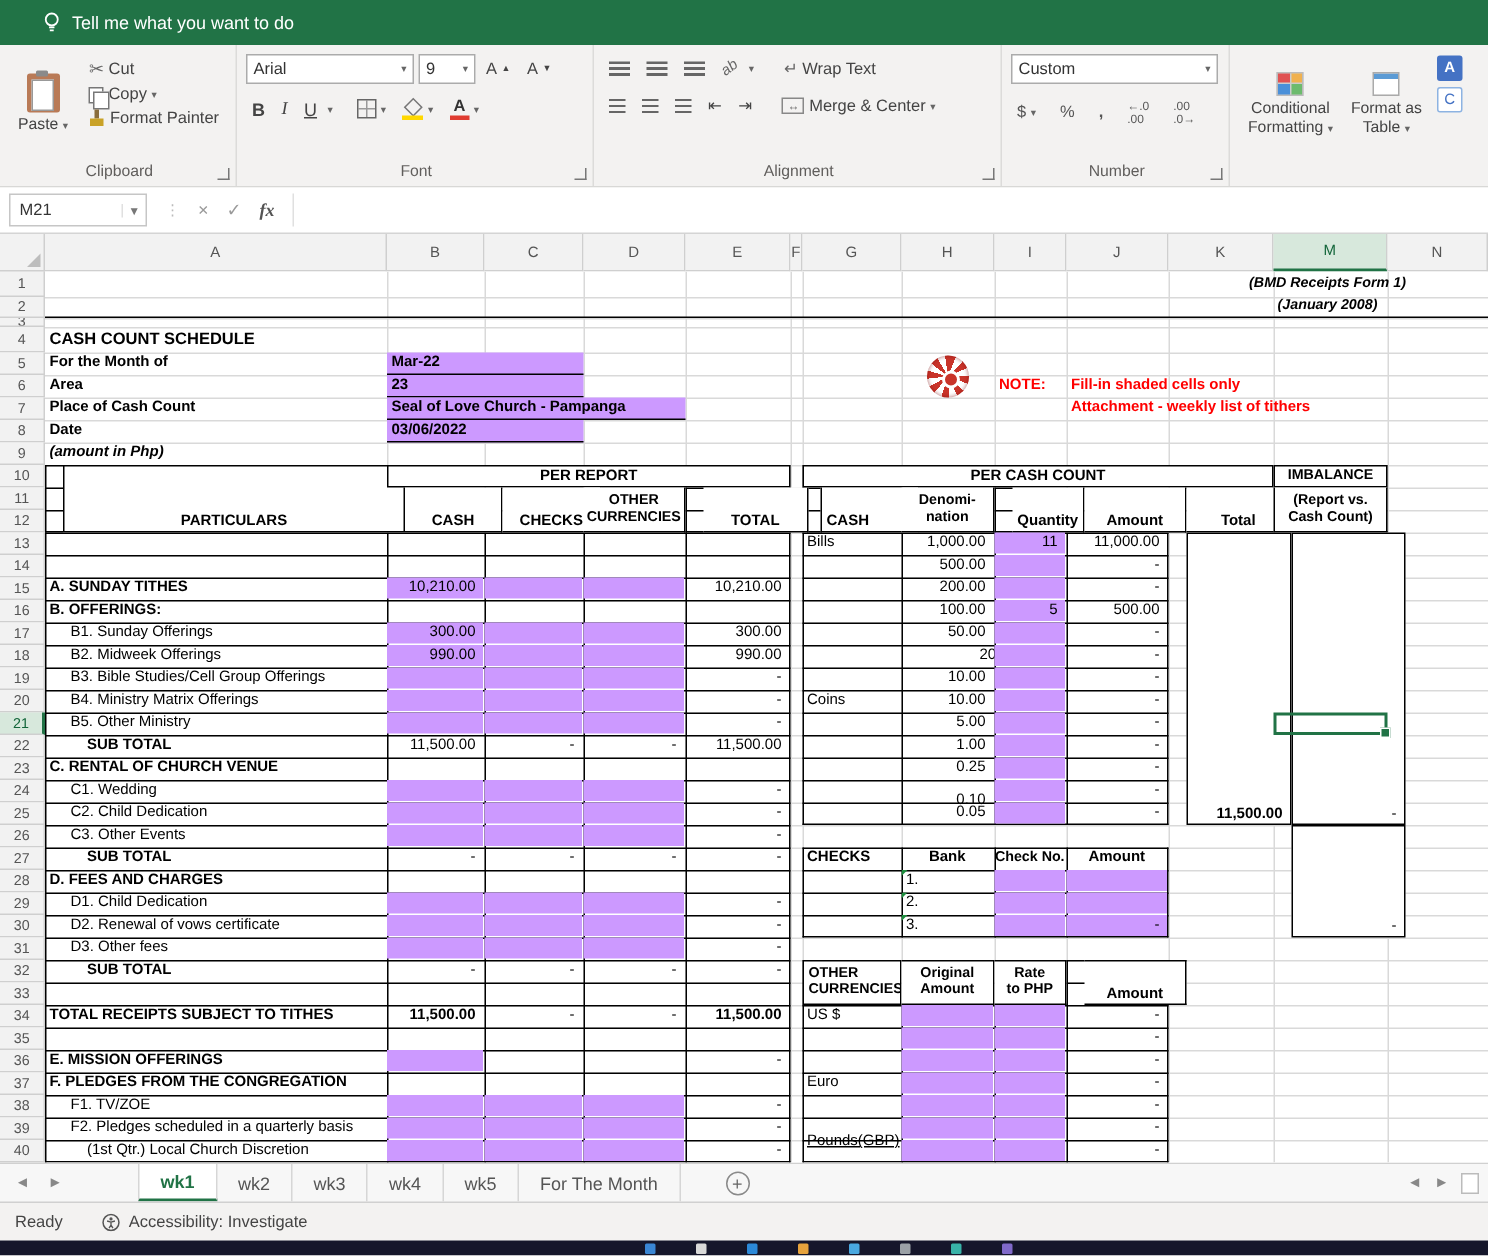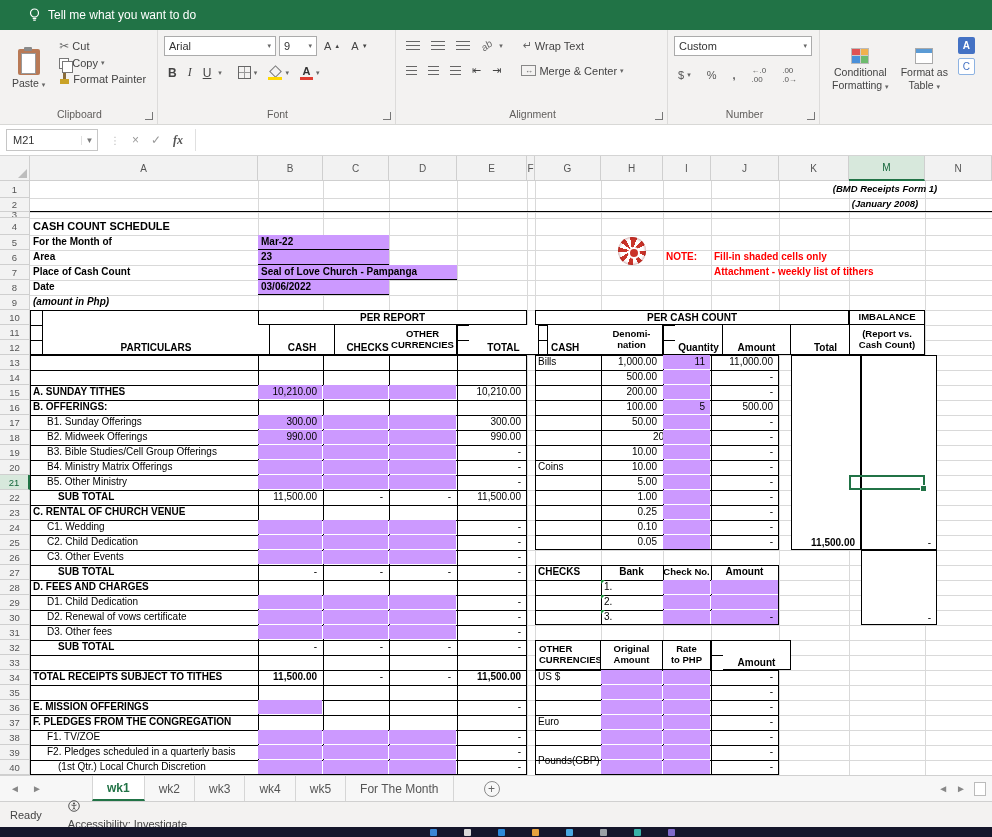--- a/index.html
+++ b/index.html
@@ -112,21 +112,21 @@
   #sheetTabs { display:flex; align-items:stretch; }
   .stab { padding:0 14px; display:flex; align-items:center; border-right:1px solid #d6d6d6; color:#555; }
   .stab:first-child { border-left:1px solid #d6d6d6; }
   .stab.active { background:#fff; color:#217346; font-weight:bold; border-bottom:2px solid #217346; }
   .newsheet { width:16px; height:16px; border:1px solid #8a8a8a; border-radius:50%; display:flex; align-items:center; justify-content:center; font-size:12px; color:#666; margin:auto 0 auto 30px; line-height:1; }
   .tabright { margin-left:auto; display:flex; align-items:center; gap:8px; padding-right:6px; color:#888; font-size:10px; }
   .splitbox { width:12px; height:14px; border:1px solid #bbb; background:#fff; }
 
   
   .statusbar { height:26px; background:#f3f2f1; border-top:1px solid #d0d0d0; display:flex; align-items:center; font-size:11px; color:#444; gap:26px; padding-left:10px; flex-shrink:0; }
-  .acc { display:flex; align-items:flex-start; gap:6px;flex-direction:column; }
+  .acc { display:flex; align-items:flex-end; gap:6px; }
 
   
   .taskstrip { height:10px; background:#15162b; display:flex; align-items:center; gap:27px; padding-left:430px; flex-shrink:0; }
   .tico { width:7px; height:7px; border-radius:1px; }
 </style>
 </head>
 <body>
 
 <div class="app">
 
@@ -695,21 +695,21 @@
         <div class="cell num" style="left: 681px; top: 279px; width: 67px; height: 14px;">-</div>
         <div class="cell num" style="left: 571px; top: 294px; width: 61px; height: 14px;">5.00</div>
         <div class="cell purple" style="left: 633px; top: 294px; width: 47px; height: 14px;"></div>
         <div class="cell num" style="left: 681px; top: 294px; width: 67px; height: 14px;">-</div>
         <div class="cell num" style="left: 571px; top: 309px; width: 61px; height: 14px;">1.00</div>
         <div class="cell purple" style="left: 633px; top: 309px; width: 47px; height: 14px;"></div>
         <div class="cell num" style="left: 681px; top: 309px; width: 67px; height: 14px;">-</div>
         <div class="cell num" style="left: 571px; top: 324px; width: 61px; height: 14px;">0.25</div>
         <div class="cell purple" style="left: 633px; top: 324px; width: 47px; height: 14px;"></div>
         <div class="cell num" style="left: 681px; top: 324px; width: 67px; height: 14px;">-</div>
-        <div class="cell num" style="left: 571px; top: 339px; width: 61px; height: 14px;">0.10</div>
+        <div class="cell num" style="left: 571px; top: 339px; width: 61px; height: 28px;">0.10</div>
         <div class="cell purple" style="left: 633px; top: 339px; width: 47px; height: 14px;"></div>
         <div class="cell num" style="left: 681px; top: 339px; width: 67px; height: 14px;">-</div>
         <div class="cell num" style="left: 571px; top: 354px; width: 61px; height: 14px;">0.05</div>
         <div class="cell purple" style="left: 633px; top: 354px; width: 47px; height: 14px;"></div>
         <div class="cell num" style="left: 681px; top: 354px; width: 67px; height: 14px;">-</div>
         <div class="cell e4 wbg bold num vend" style="left: 749px; top: 174px; width: 70px; height: 195px;">11,500.00</div>
         <div class="cell e4 wbg num vend" style="left: 819px; top: 174px; width: 76px; height: 195px;">-</div>
         <div class="cell bold" style="left: 505px; top: 384px; width: 65px; height: 14px;">CHECKS</div>
         <div class="cell bold center" style="left: 571px; top: 384px; width: 61px; height: 14px;">Bank</div>
         <div class="cell bold center sm" style="left: 633px; top: 384px; width: 47px; height: 14px;">Check No.</div>
@@ -726,21 +726,21 @@
         <div class="cell e4 wbg num vend" style="left: 819px; top: 369px; width: 76px; height: 75px;">-</div>
         <div class="cell eT eL eR eB wbg bold pre" style="left: 505px; top: 459px; width: 66px; height: 30px;">OTHER
 CURRENCIES</div>
         <div class="cell eT eR eB wbg bold center pre" style="left: 571px; top: 459px; width: 62px; height: 30px;">Original
 Amount</div>
         <div class="cell eT eR eB wbg bold center pre" style="left: 633px; top: 459px; width: 48px; height: 30px;">Rate
 to PHP</div>
         <div class="cell eT eR eB wbg bold center vend" style="left: 681px; top: 459px; width: 68px; height: 30px;">Amount</div>
         <div class="cell" style="left: 505px; top: 489px; width: 65px; height: 14px;">US $</div>
         <div class="cell" style="left: 505px; top: 534px; width: 65px; height: 14px;">Euro</div>
-        <div class="cell" style="left: 505px; top: 564px; width: 65px; height: 32px;">Pounds(GBP)</div>
+        <div class="cell" style="left: 505px; top: 564px; width: 65px; height: 32px; text-decoration: underline;">Pounds(GBP)</div>
         <div class="cell purple" style="left: 571px; top: 489px; width: 61px; height: 14px;"></div>
         <div class="cell purple" style="left: 633px; top: 489px; width: 47px; height: 14px;"></div>
         <div class="cell num" style="left: 681px; top: 489px; width: 67px; height: 14px;">-</div>
         <div class="cell purple" style="left: 571px; top: 504px; width: 61px; height: 14px;"></div>
         <div class="cell purple" style="left: 633px; top: 504px; width: 47px; height: 14px;"></div>
         <div class="cell num" style="left: 681px; top: 504px; width: 67px; height: 14px;">-</div>
         <div class="cell purple" style="left: 571px; top: 519px; width: 61px; height: 14px;"></div>
         <div class="cell purple" style="left: 633px; top: 519px; width: 47px; height: 14px;"></div>
         <div class="cell num" style="left: 681px; top: 519px; width: 67px; height: 14px;">-</div>
         <div class="cell purple" style="left: 571px; top: 534px; width: 61px; height: 14px;"></div>

